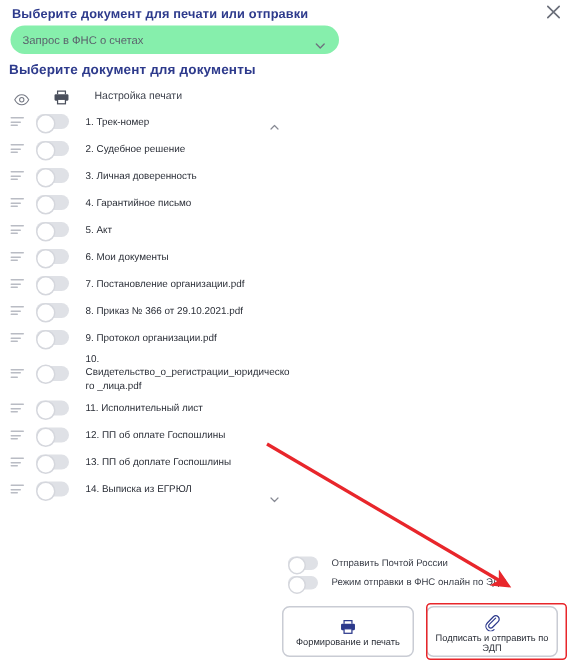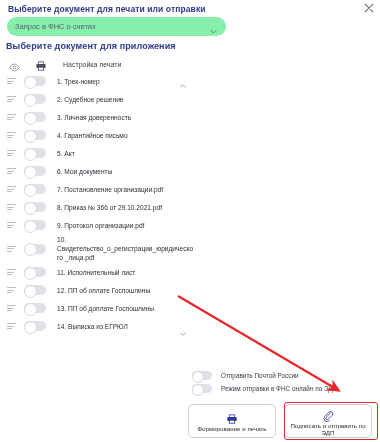--- a/index.html
+++ b/index.html
@@ -256,21 +256,21 @@
 
   <div class="select-wrap">
     <span class="select-value">Запрос в ФНС о счетах</span>
     <span class="chev">
       <svg viewBox="0 0 12 12" width="9" height="9" aria-hidden="true">
         <path d="M2.5 4.5 L6 8 L9.5 4.5" stroke="currentColor" stroke-width="1.2" fill="none" stroke-linecap="round" stroke-linejoin="round"></path>
       </svg>
     </span>
   </div>
 
-  <div id="title-attach" class="sect-title">Выберите документ для приложения</div>
+  <div id="title-attach" class="sect-title">Выберите документ для документы</div>
 
   <div class="settings-row">
     <span class="icon-eye">
       <svg viewBox="0 0 16 16" width="11" height="11" aria-hidden="true">
         <path d="M1.2 8 C3 4.6 5.4 3.2 8 3.2 C10.6 3.2 13 4.6 14.8 8
                  C13 11.4 10.6 12.8 8 12.8 C5.4 12.8 3 11.4 1.2 8 Z" stroke="currentColor" stroke-width="1" fill="none"></path>
         <circle cx="8" cy="8" r="2.1" stroke="currentColor" stroke-width="1" fill="none"></circle>
       </svg>
     </span>
     <span class="icon-printer">

